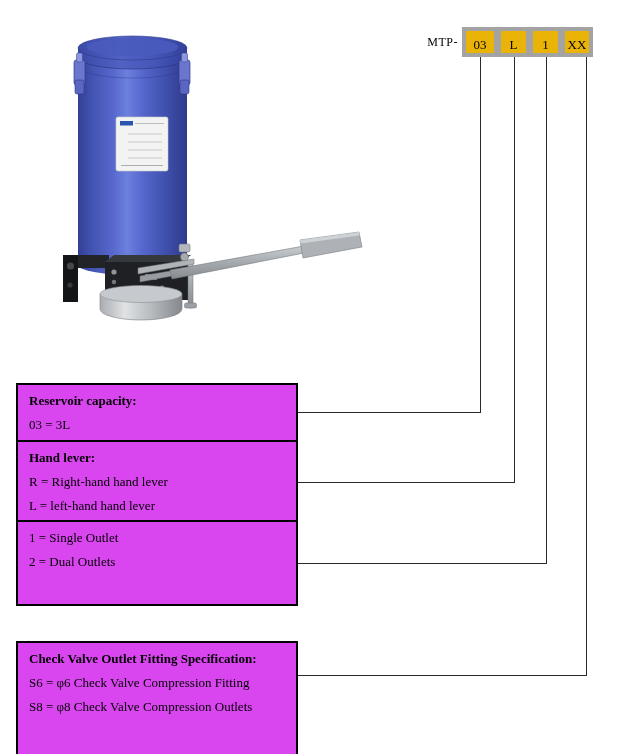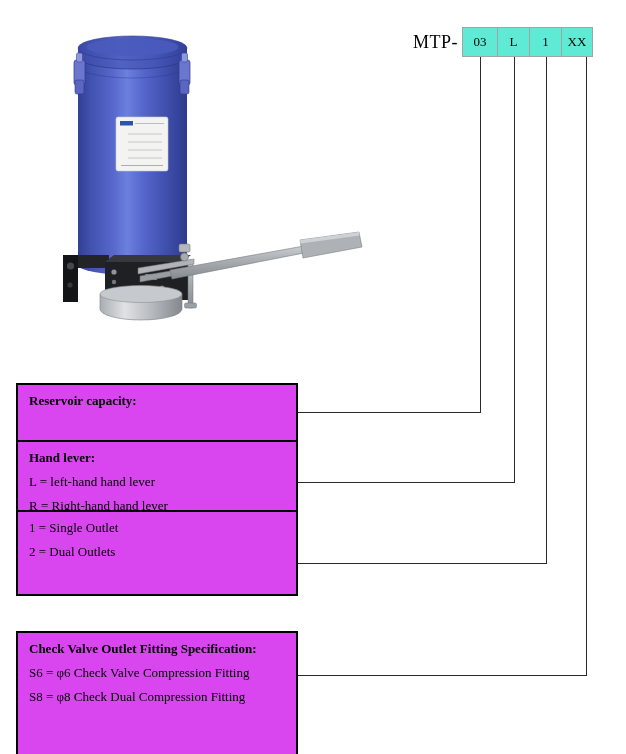--- a/index.html
+++ b/index.html
@@ -24,36 +24,36 @@
 
   
   .code-prefix {
     position: absolute;
     left: 398px;
     top: 27px;
     width: 60px;
     height: 30px;
     line-height: 30px;
     text-align: right;
-    font-size: 18px;
+    font-size: 12px;
     letter-spacing: 0.5px;
   }
   .code-row {
     position: absolute;
     left: 462px;
     top: 27px;
     display: flex;
   }
   .code-cell {
     height: 30px;
-    border: 1px solid #a3a3a3;
+    border: 4px solid #a3a3a3;
     line-height: 28px;
     text-align: center;
     font-size: 13px;
-    background: #5eead4;
+    background: #eab308;
   }
   .code-cell + .code-cell { margin-left: -1px; }
   .code-cell.c0 { width: 36px; }
   .code-cell.c1 { width: 33px; }
   .code-cell.c2 { width: 33px; }
   .code-cell.c3 { width: 32px; }
 
   
   .connector {
     position: absolute;
@@ -76,21 +76,21 @@
   }
   .legend-box {
     position: relative;
     width: 282px;
     border: 2px solid #000;
     background: #d946ef;
     padding: 4px 10px 0 11px;
   }
   .legend-box + .legend-box { margin-top: -2px; }
   .legend-box.b0 { height: 59px; }
-  .legend-box.b1 { height: 72px; font-family: Liberation Serif, serif; }
+  .legend-box.b1 { height: 82px; font-family: Liberation Serif, serif; }
   .legend-box.b2 { height: 86px; }
   .legend-box.b3 { height: 138px; margin-top: 35px; }
   .legend-title {
     font-weight: bold;
     font-size: 13px;
     line-height: 24px;
     white-space: nowrap;
   }
   .legend-item {
     font-size: 13px;
@@ -213,32 +213,33 @@
 
 <div class="connector k0"></div>
 <div class="connector k1"></div>
 <div class="connector k2"></div>
 <div class="connector k3"></div>
 
 <div class="legend">
 
   <div class="legend-box b0">
     <div class="legend-title">Reservoir capacity:</div>
+    <div class="legend-item">03 = 3L</div>
   </div>
 
   <div class="legend-box b1">
     <div class="legend-title">Hand lever:</div>
+    <div class="legend-item">R = Right-hand hand lever</div>
     <div class="legend-item">L = left-hand hand lever</div>
-    <div class="legend-item">R = Right-hand hand lever</div>
   </div>
 
   <div class="legend-box b2">
     <div class="legend-item">1 = Single Outlet</div>
     <div class="legend-item">2 = Dual Outlets</div>
   </div>
 
   <div class="legend-box b3">
     <div class="legend-title">Check Valve Outlet Fitting Specification:</div>
     <div class="legend-item">S6 = φ6 Check Valve Compression Fitting</div>
-    <div class="legend-item">S8 = φ8 Check Dual Compression Fitting</div>
+    <div class="legend-item">S8 = φ8 Check Valve Compression Outlets</div>
   </div>
 
 </div>
 
 </body></html>

